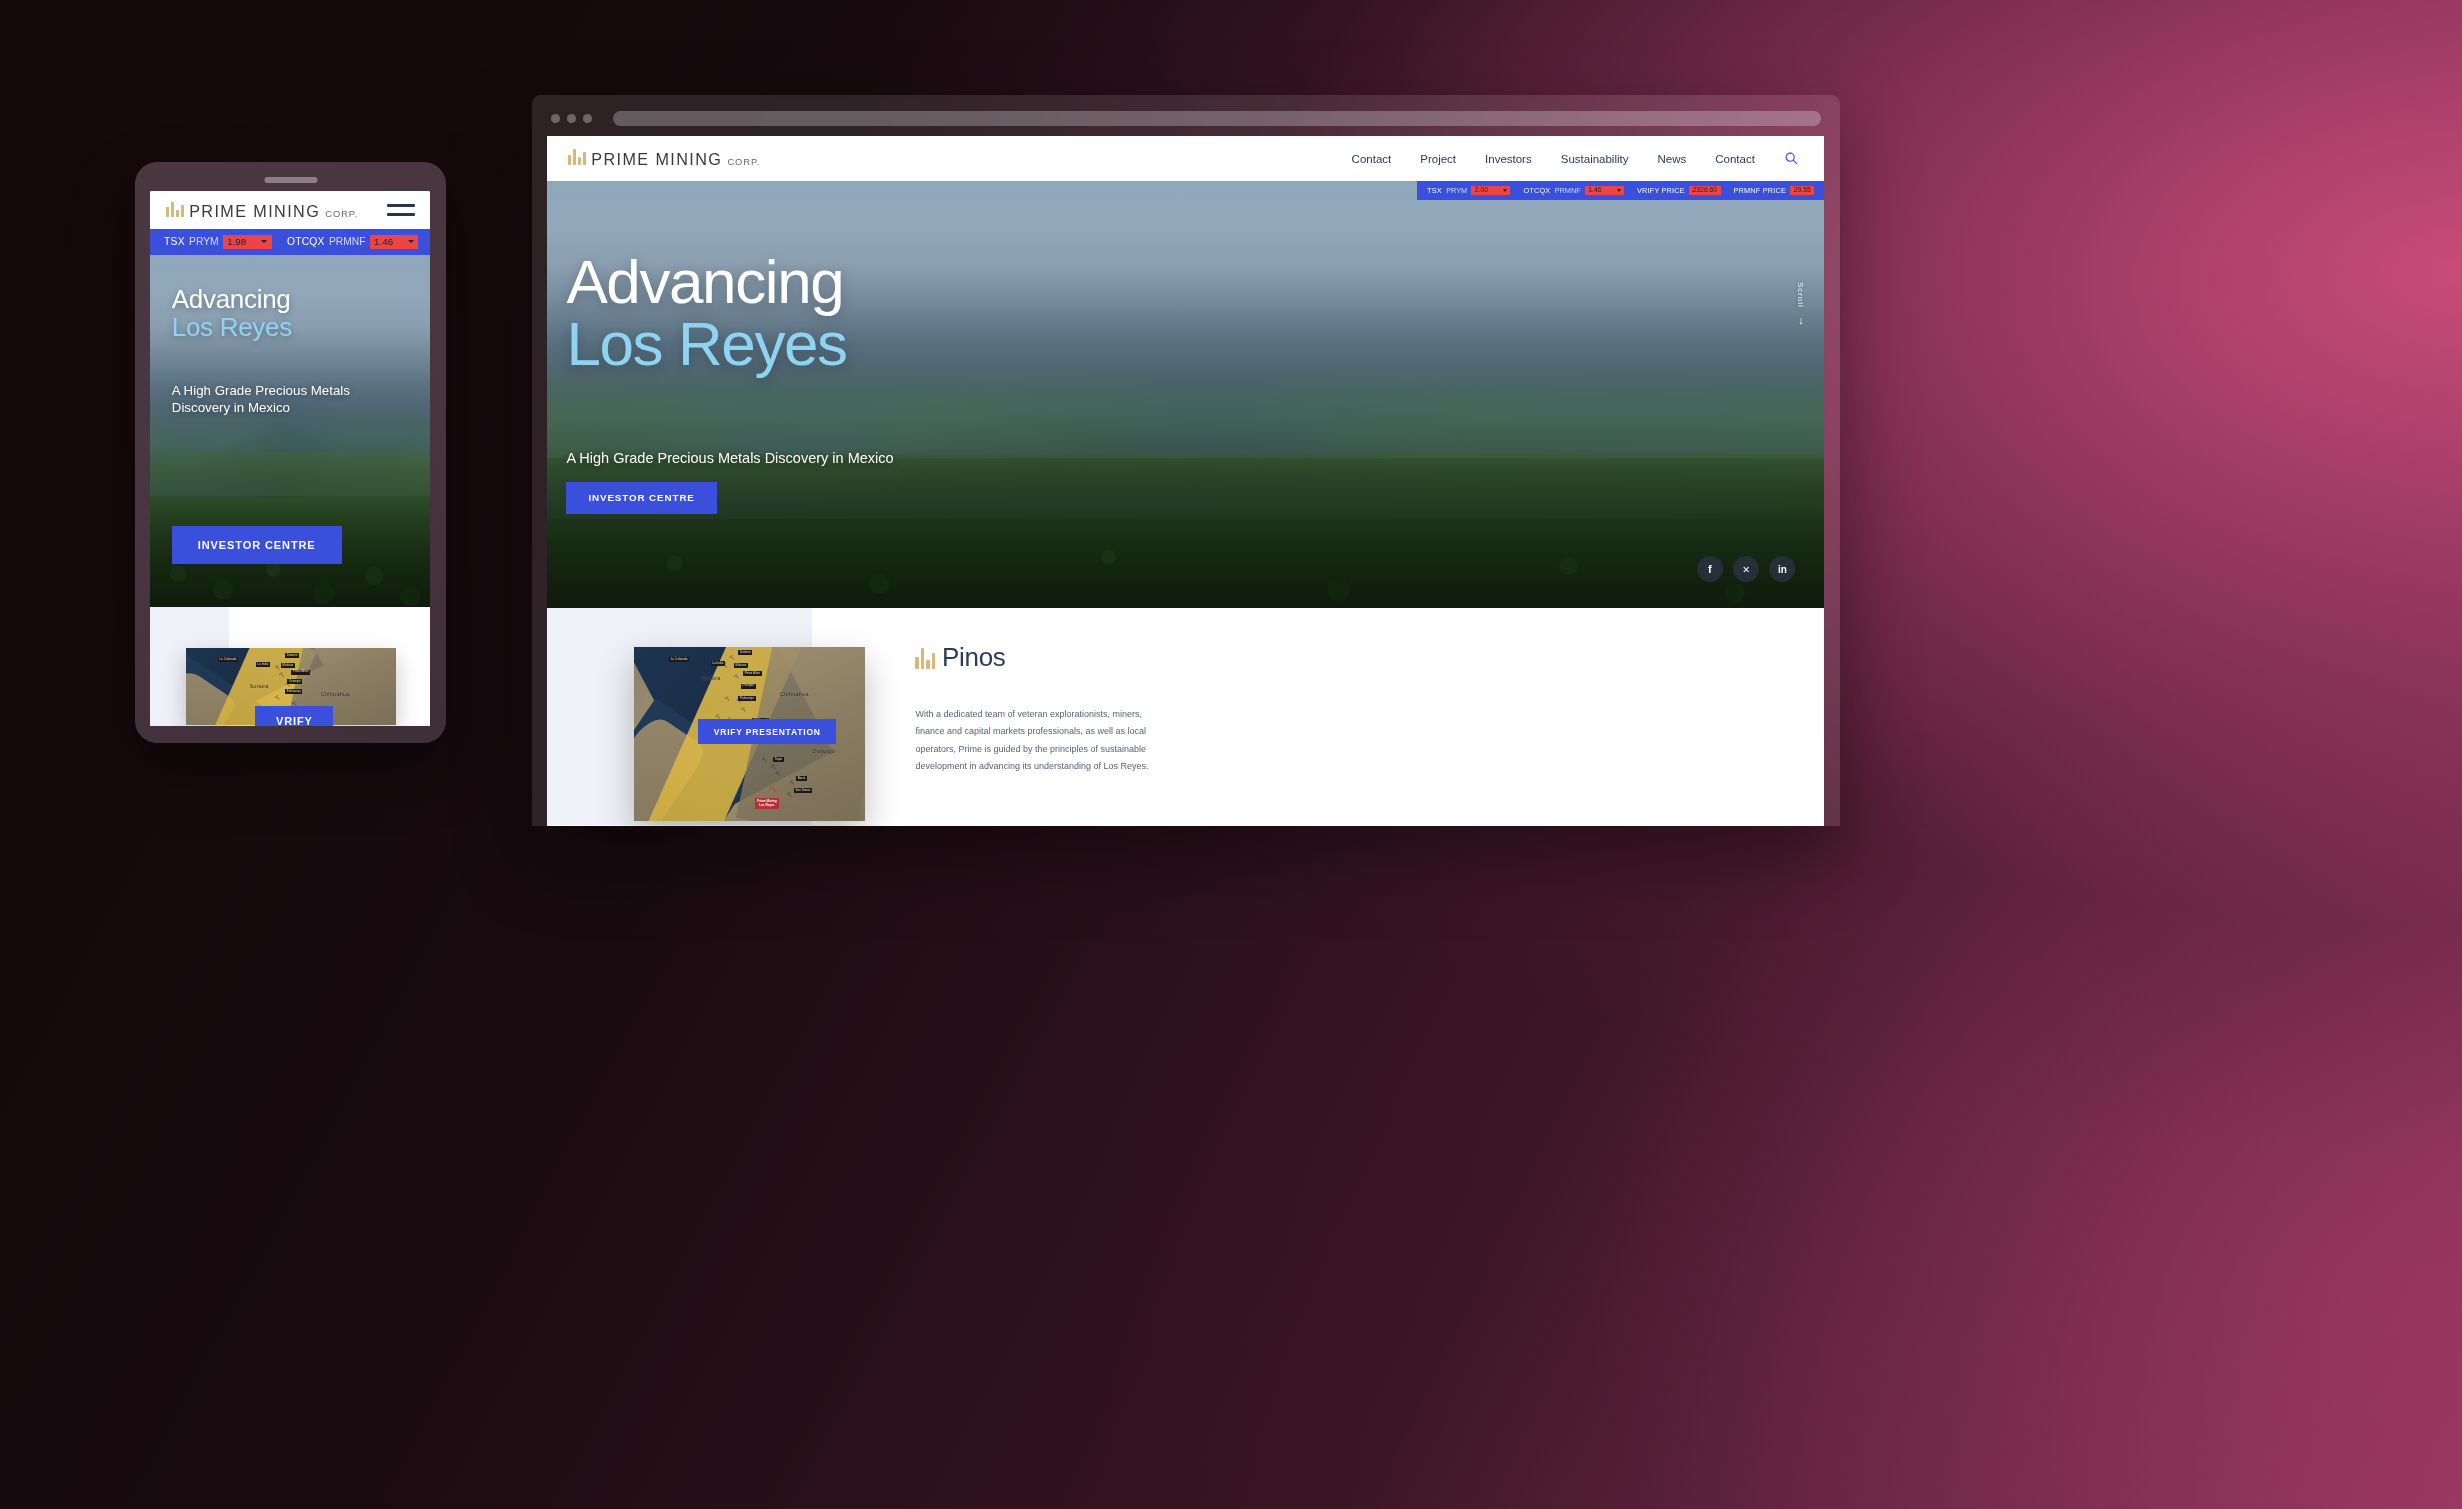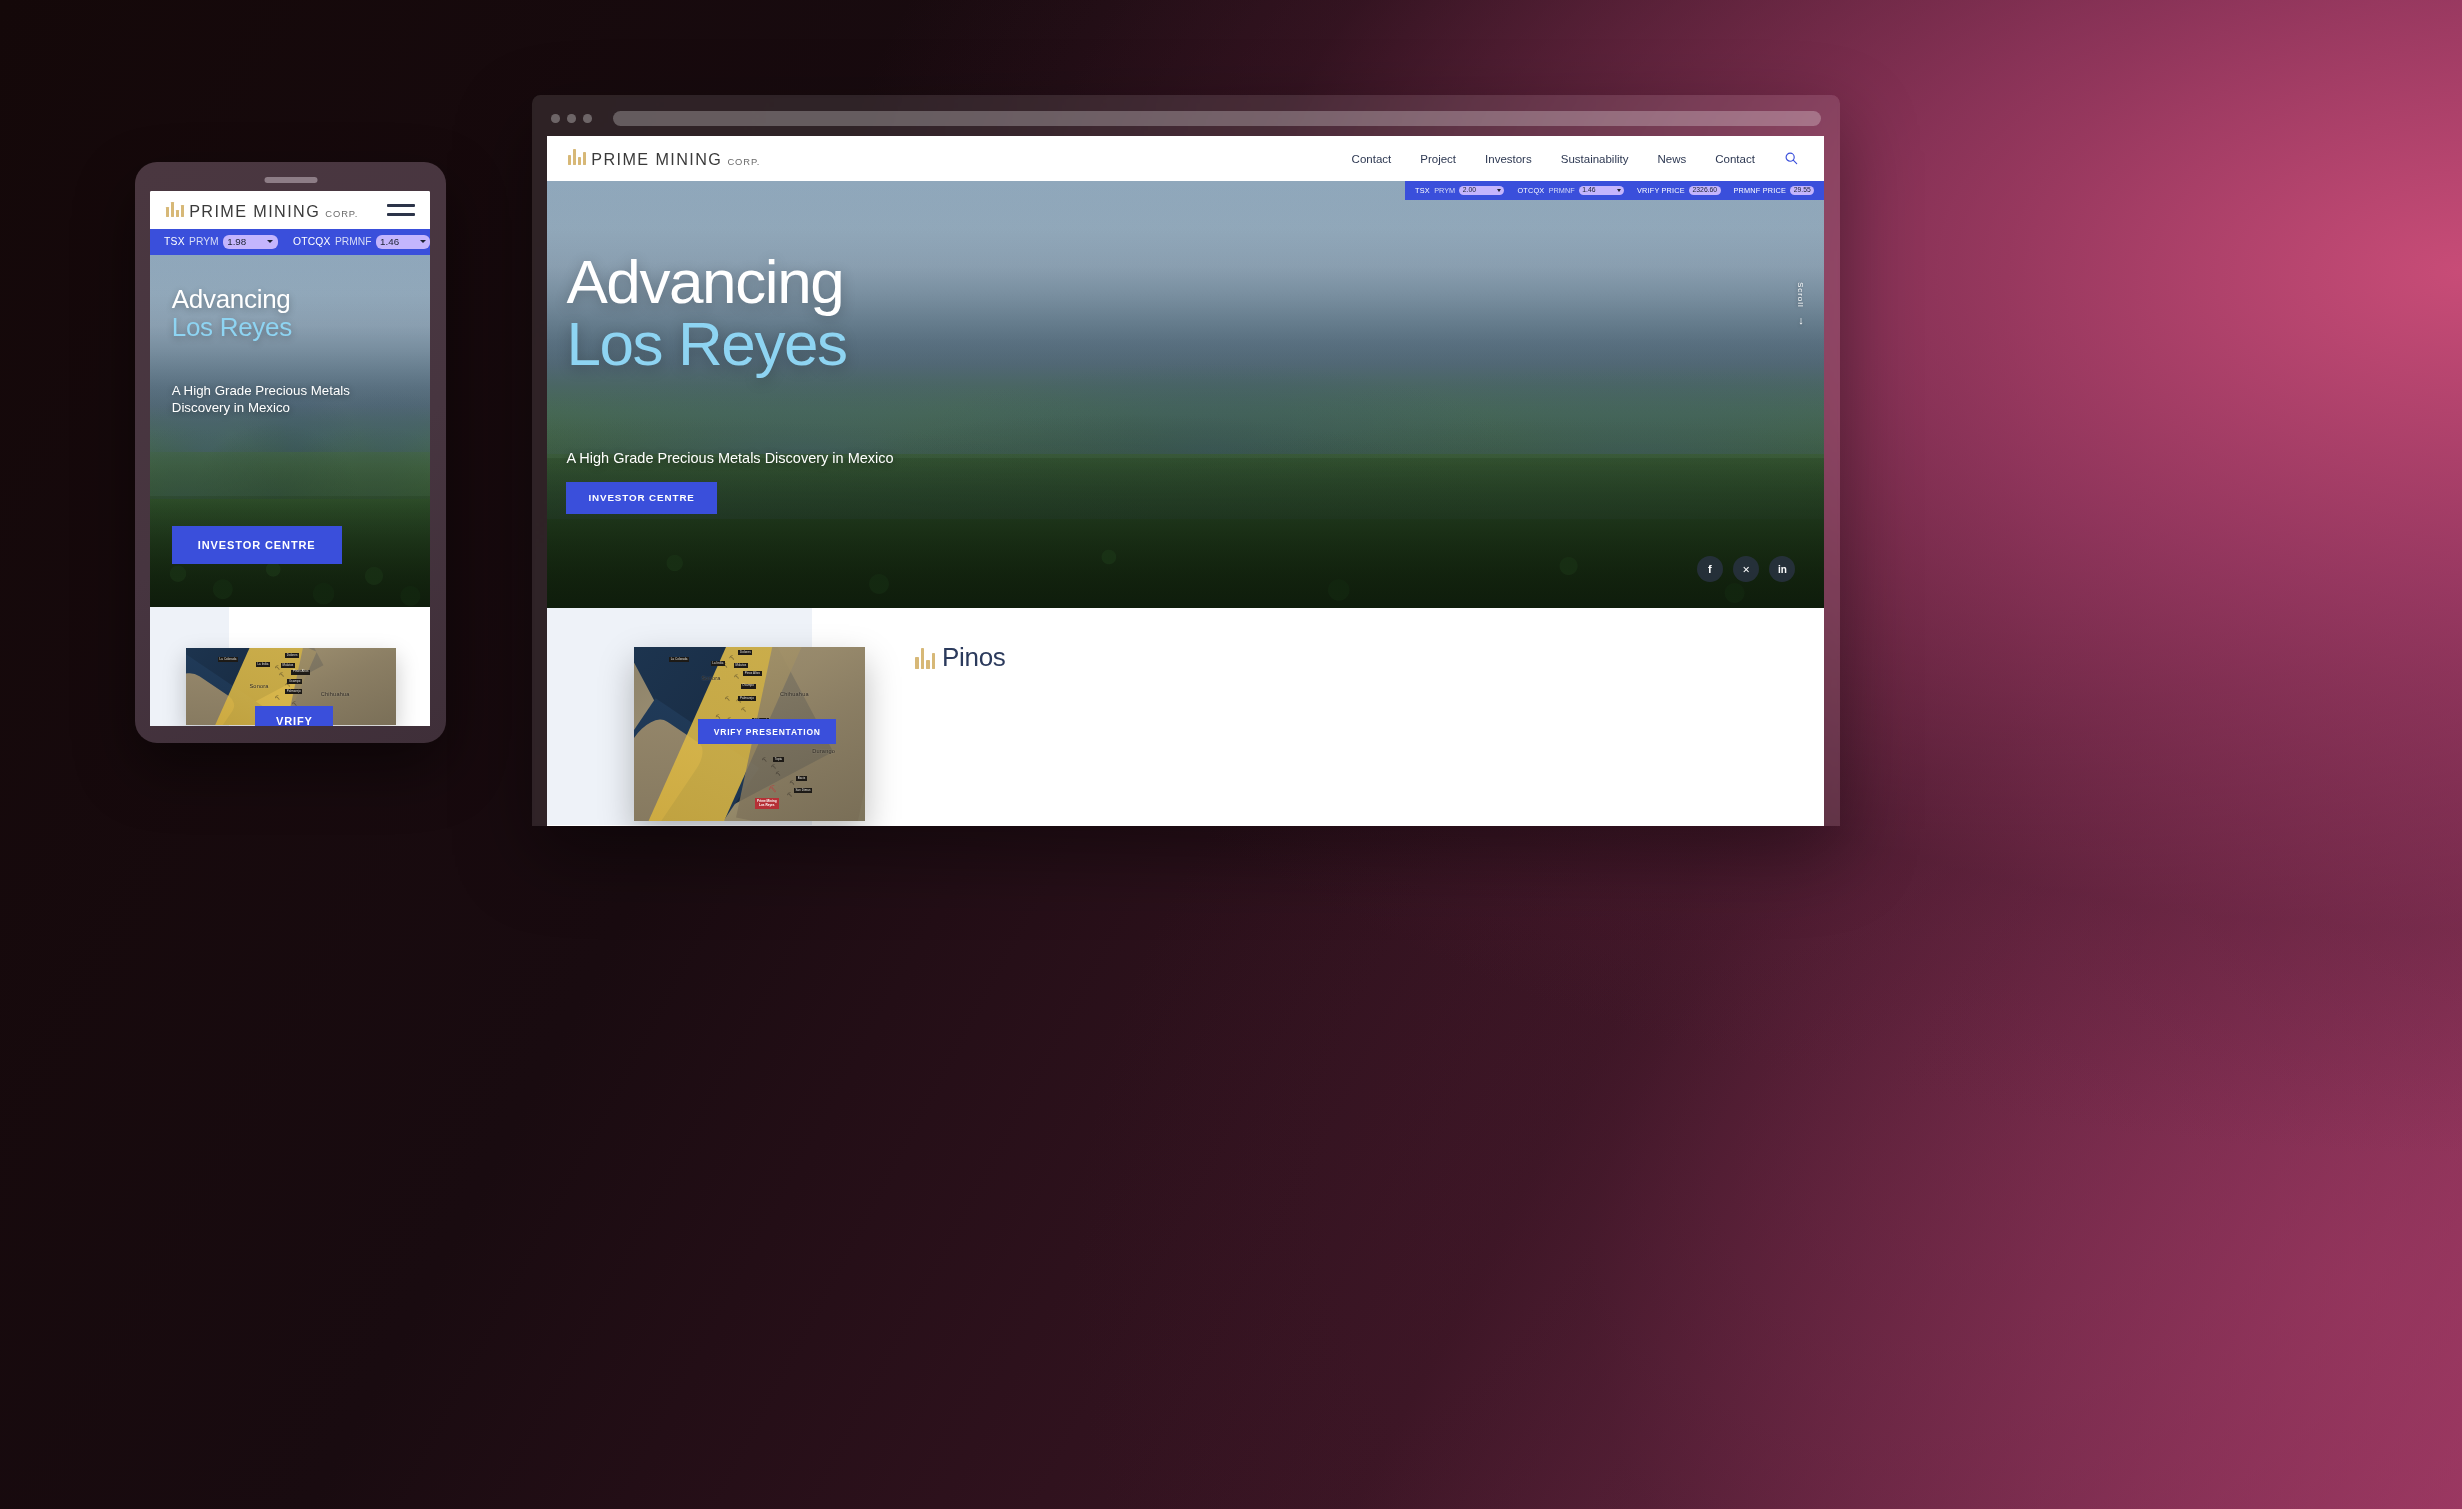--- a/index.html
+++ b/index.html
@@ -36,22 +36,22 @@
   .m-burger{ display:flex; flex-direction:column; gap:6px; cursor:pointer; }
   .m-burger span{ display:block; width:28px; height:3.4px; background:#2c3449; border-radius:0.9px; }
   .m-ticker{
     height:26px; background:#3a4fdb; display:flex; align-items:center;
     gap:15.4px; padding:0 13.7px; font-size:10.3px; color:#fff;
   }
   .tick-grp{ display:flex; align-items:center; gap:4.3px; white-space:nowrap; }
   .tick-ex{ font-weight:normal; letter-spacing:0.2px; }
   .tick-sym{ color:#d7dcf7; }
   .tick-val{
-    background:#c4b5fd; color:#1c2233; font-size:9.8px; padding:1.7px 4.3px;
-    display:flex; align-items:center; gap:21px; line-height:1;border-radius:6px;
+    background:#ef4444; color:#1c2233; font-size:9.8px; padding:1.7px 4.3px;
+    display:flex; align-items:center; gap:15px; line-height:1;
   }
   .caret{ width:0;height:0;border-left:3px solid transparent;border-right:3px solid transparent;border-top:3.8px solid #1c2233; }
 
   .m-hero{
     position:relative; height:352px; overflow:hidden;
   }
   .hero-photo{
     position:absolute; inset:0;
     background:
       linear-gradient(to bottom, rgba(120,150,175,0.0) 0%, rgba(40,60,45,0.12) 55%, rgba(18,30,16,0.35) 100%),
@@ -468,18 +468,19 @@
       <div class="d-about">
         <div class="about-title">
           <span class="logomark" style="height:22px">
             <i style="height:12px;width:3.4px"></i>
               <i style="height:20.5px;width:3.4px"></i>
               <i style="height:8.5px;width:3.4px"></i>
               <i style="height:15.4px;width:3.4px"></i>
           </span>
           <h2>Pinos</h2>
         </div>
+        <p class="about-body">With a dedicated team of veteran explorationists, miners, finance and capital markets professionals, as well as local operators, Prime is guided by the principles of sustainable development in advancing its understanding of Los Reyes.</p>
       </div>
     </div>
 
   </div>
 </div>
 
 
 </body></html>

